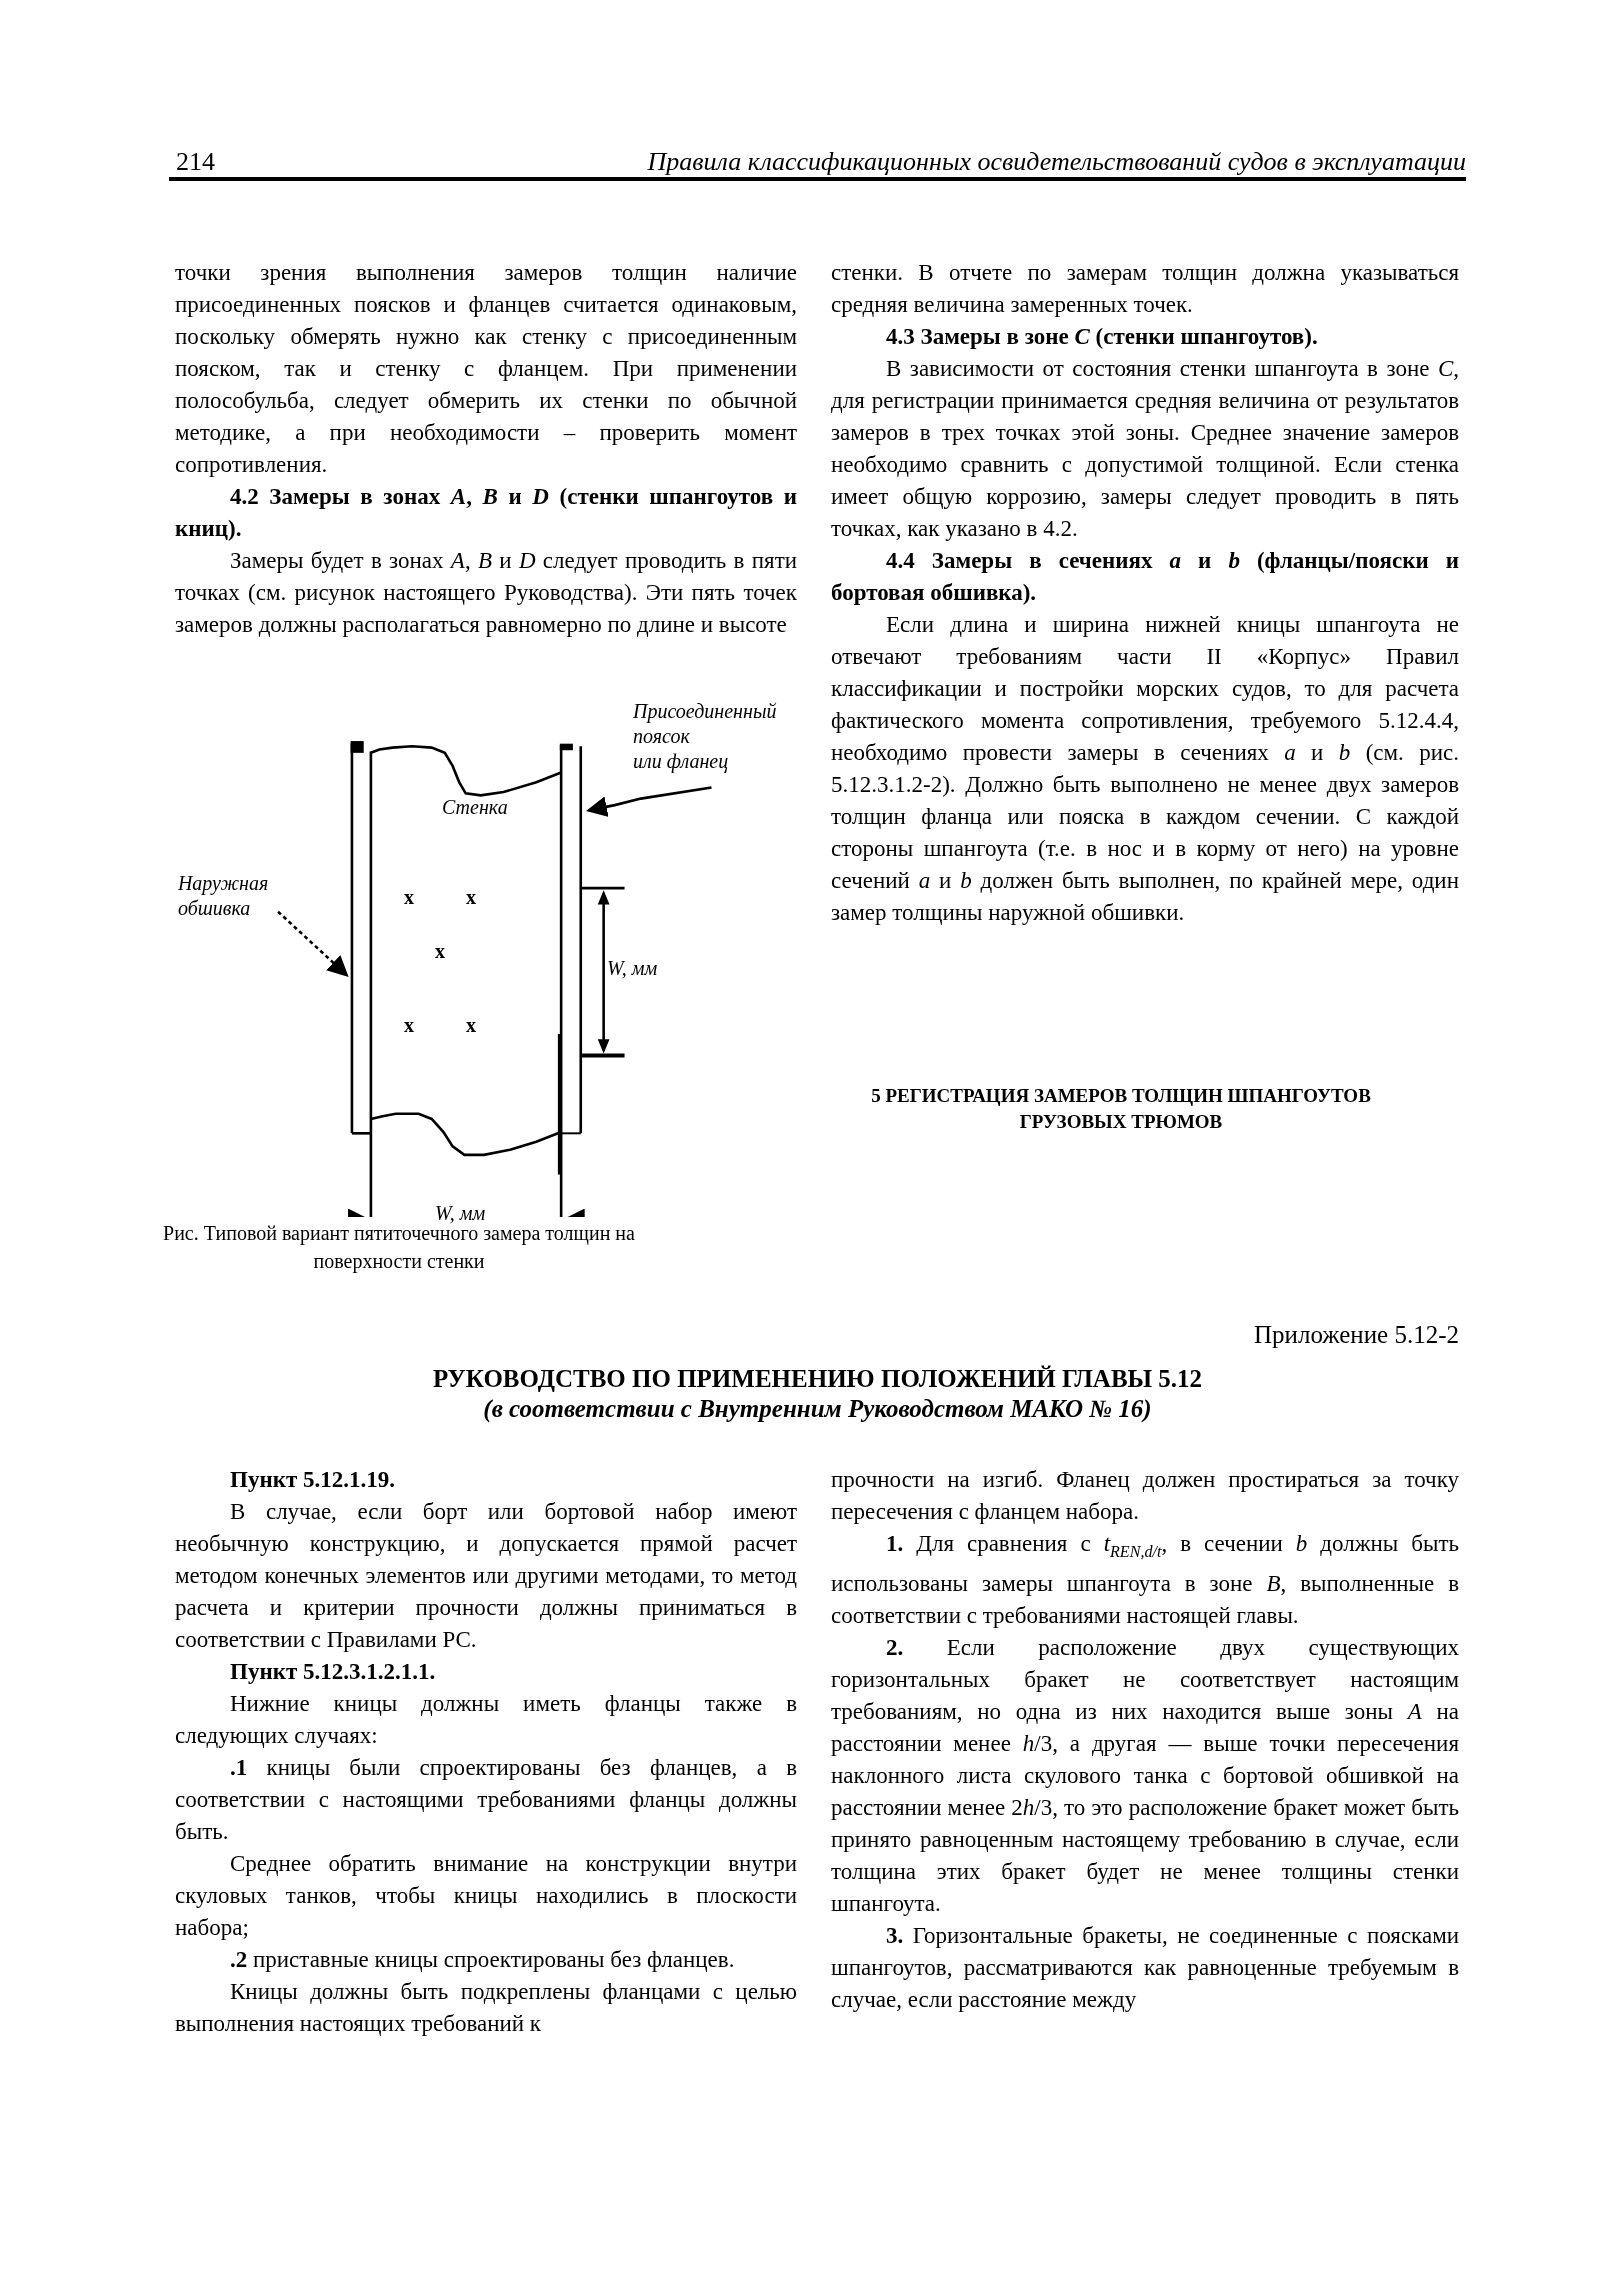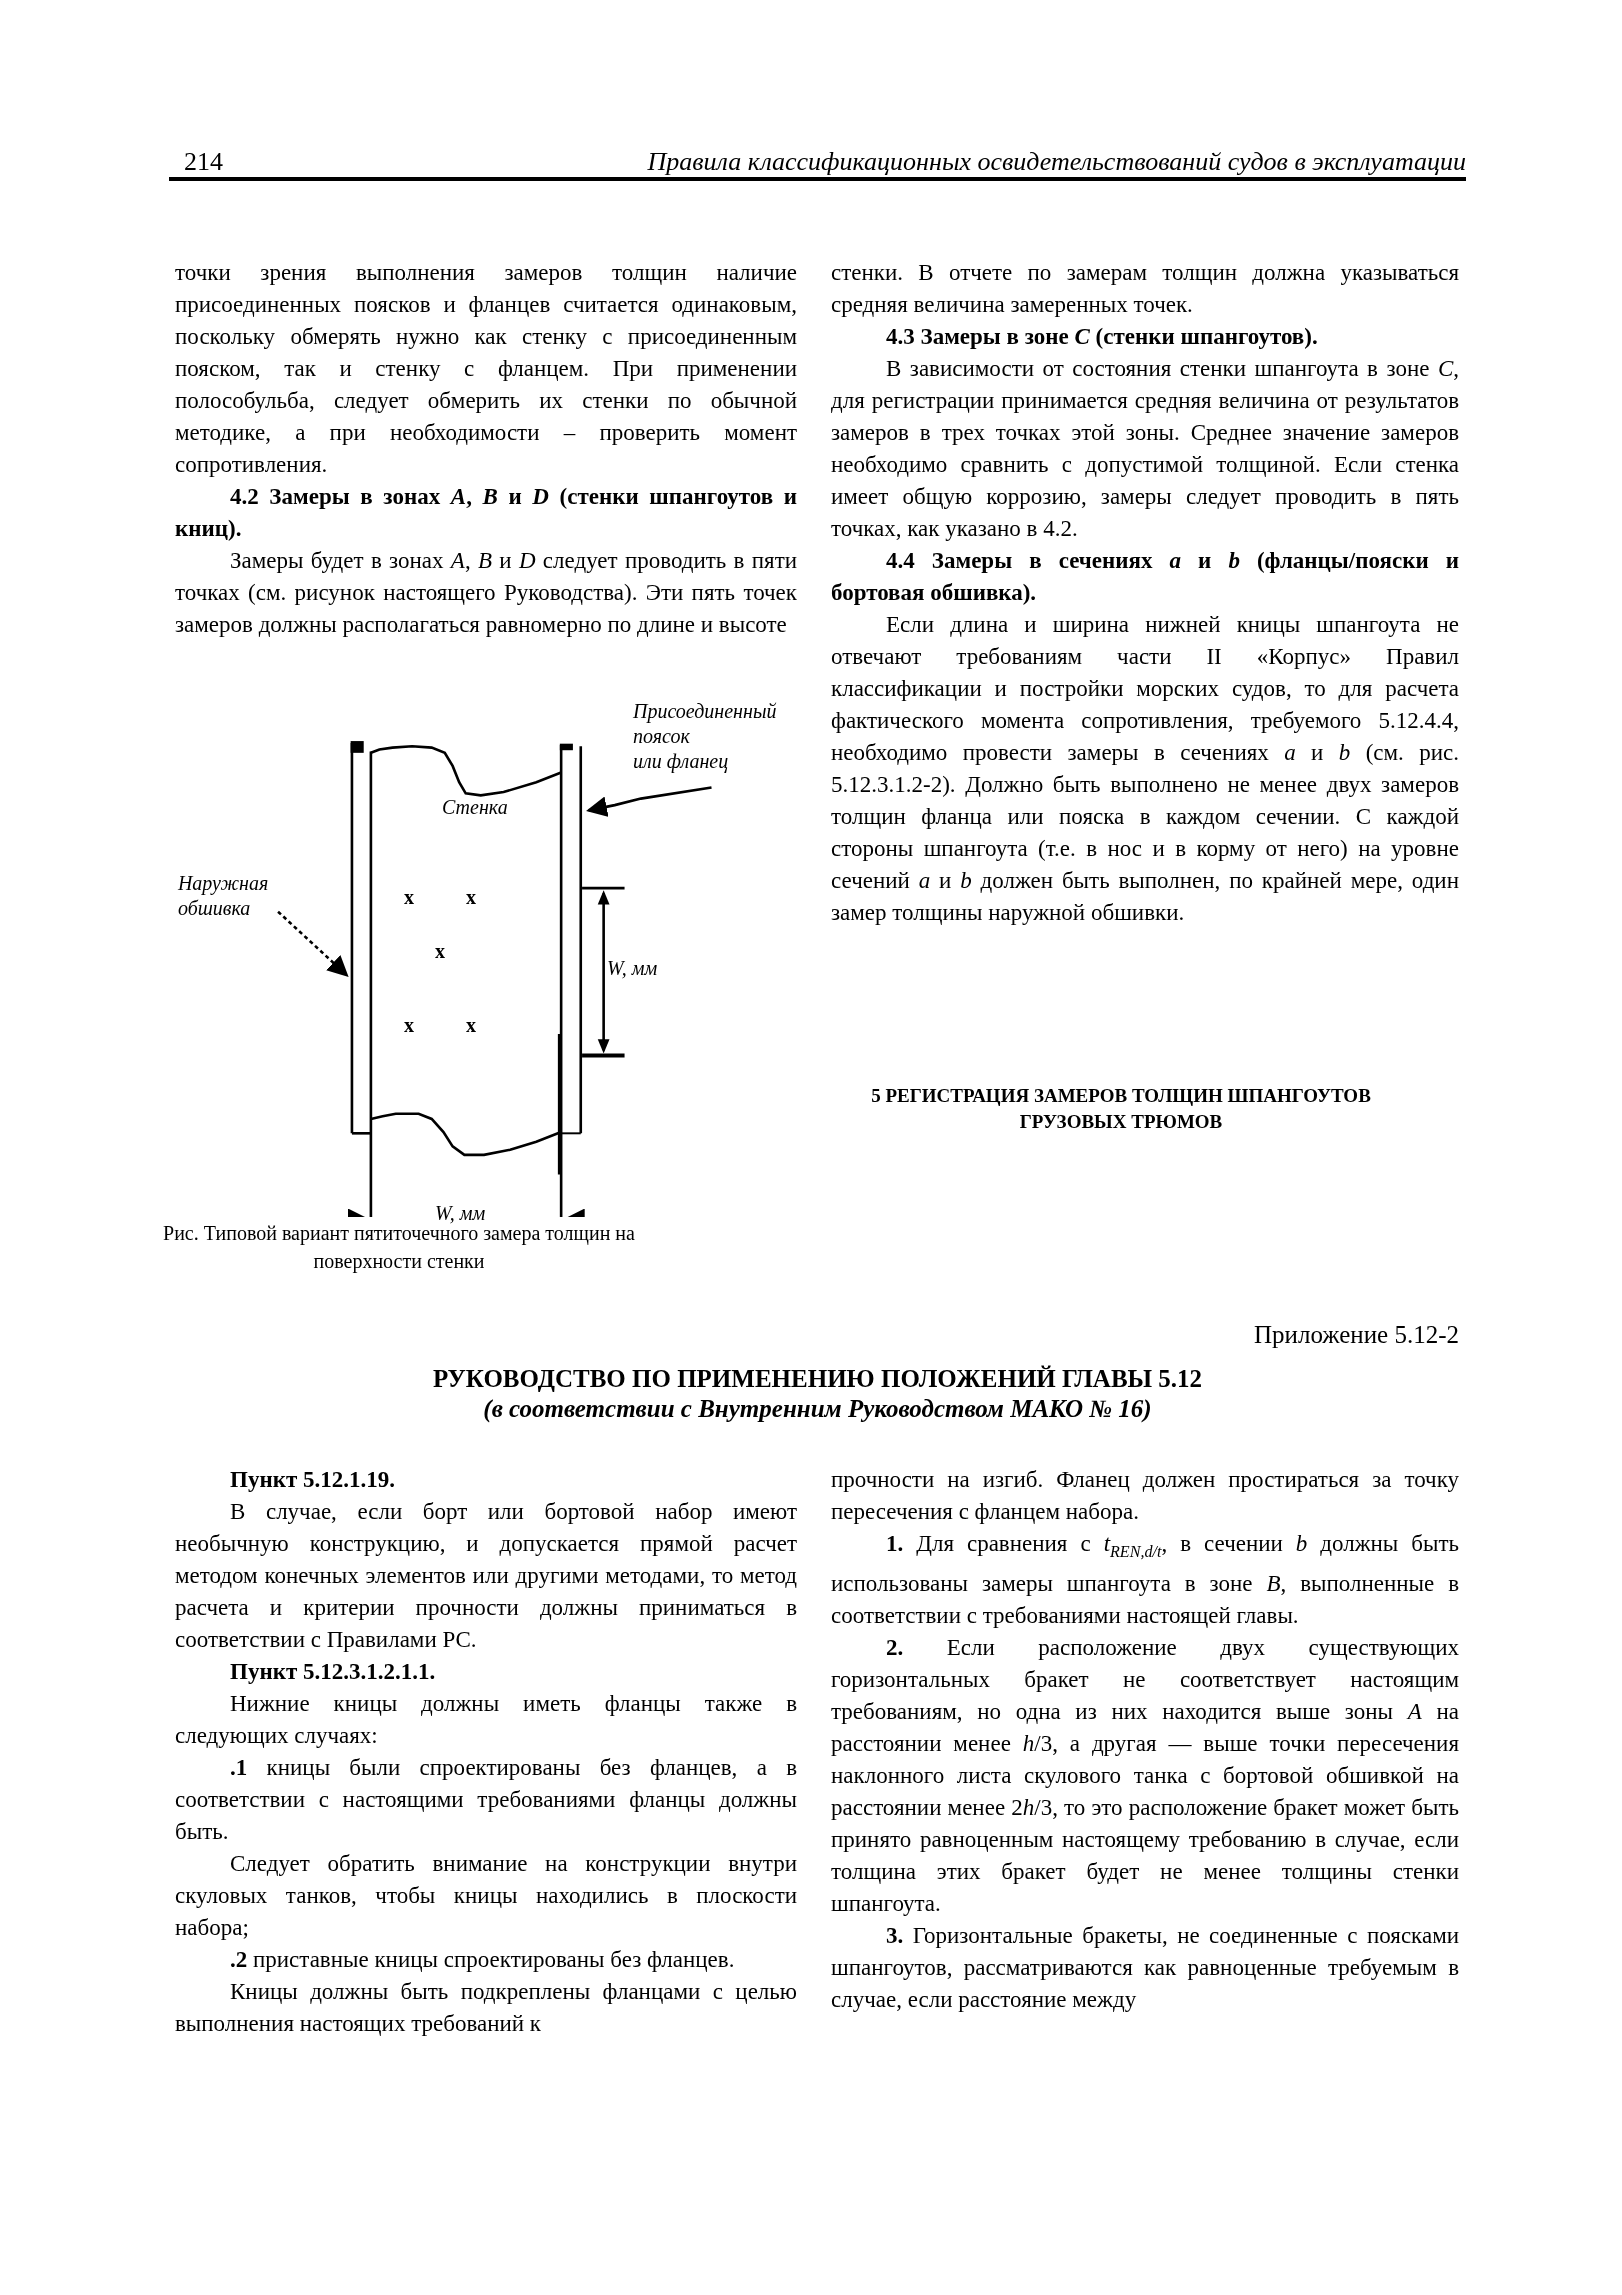--- a/index.html
+++ b/index.html
@@ -2,21 +2,21 @@
 <html style="font-size:10.5px"><head>
 <meta charset="utf-8">
 <style>
   html, body { margin: 0; padding: 0; background: #ffffff; }
   body { width: 1622px; height: 2295px; position: relative; overflow: hidden;
          font-family: "Liberation Serif", "DejaVu Serif", serif; color: #000; }
   .page { position: absolute; left: 0; top: 0; width: 1622px; height: 2295px; }
 
   
   .run-header { position: absolute; left: 169px; top: 145px; width: 1297px; height: 33px; }
-  .page-num { position: absolute; left: 15px; top: 0; font-size: 26px; line-height: 33px; }
+  .page-num { position: absolute; left: 7px; top: 0; font-size: 26px; line-height: 33px; }
   .run-title { position: absolute; right: 0; top: 0; font-size: 26px; line-height: 33px; font-style: italic; }
   .header-rule { position: absolute; left: 169px; top: 177px; width: 1297px; height: 3.9px; background: #000; }
 
   
   .col { position: absolute; font-size: 23px; line-height: 32px; text-align: justify; }
   .col p { margin: 0; }
   .col .ind { text-indent: 55px; }
   .col .h { font-weight: bold; text-indent: 55px; }
   .col-left-top { left: 175px; top: 257px; width: 622px; }
   .col-right-top { left: 831px; top: 257px; width: 628px; }
@@ -147,21 +147,21 @@
   <div class="appx-label">Приложение 5.12-2</div>
   <div class="appx-title">РУКОВОДСТВО ПО ПРИМЕНЕНИЮ ПОЛОЖЕНИЙ ГЛАВЫ 5.12</div>
   <div class="appx-sub">(в соответствии с Внутренним Руководством МАКО № 16)</div>
 
   <div class="col col-left-bot">
     <p class="h">Пункт 5.12.1.19.</p>
     <p class="ind">В случае, если борт или бортовой набор имеют необычную конструкцию, и допускается прямой расчет методом конечных элементов или другими методами, то метод расчета и критерии прочности должны приниматься в соответствии с Правилами РС.</p>
     <p class="h">Пункт 5.12.3.1.2.1.1.</p>
     <p class="ind">Нижние кницы должны иметь фланцы также в следующих случаях:</p>
     <p class="ind"><b>.1</b><span> кницы были спроектированы без фланцев, а в соответствии с настоящими требованиями фланцы должны быть.</span></p>
-    <p class="ind">Следует обратить внимание на конструкции внутри скуловых танков, чтобы кницы находились в плоскости набора;</p>
+    <p class="ind">Среднее обратить внимание на конструкции внутри скуловых танков, чтобы кницы находились в плоскости набора;</p>
     <p class="ind"><b>.2</b><span> приставные кницы спроектированы без фланцев.</span></p>
     <p class="ind">Кницы должны быть подкреплены фланцами с целью выполнения настоящих требований к</p>
   </div>
 
   <div class="col col-right-bot">
     <p>прочности на изгиб. Фланец должен простираться за точку пересечения с фланцем набора.</p>
     <p class="ind"><b>1.</b><span> Для сравнения с </span><i>t</i><sub class="it">REN,d/t</sub><span>, в сечении </span><i>b</i><span> должны быть использованы замеры шпангоута в зоне </span><i>B</i><span>, выполненные в соответствии с требованиями настоящей главы.</span></p>
     <p class="ind"><b>2.</b><span> Если расположение двух существующих горизонтальных бракет не соответствует настоящим требованиям, но одна из них находится выше зоны </span><i>A</i><span> на расстоянии менее </span><i>h</i><span>/3, а другая — выше точки пересечения наклонного листа скулового танка с бортовой обшивкой на расстоянии менее 2</span><i>h</i><span>/3, то это расположение бракет может быть принято равноценным настоящему требованию в случае, если толщина этих бракет будет не менее толщины стенки шпангоута.</span></p>
     <p class="ind"><b>3.</b><span> Горизонтальные бракеты, не соединенные с поясками шпангоутов, рассматриваются как равноценные требуемым в случае, если расстояние между</span></p>
   </div>

